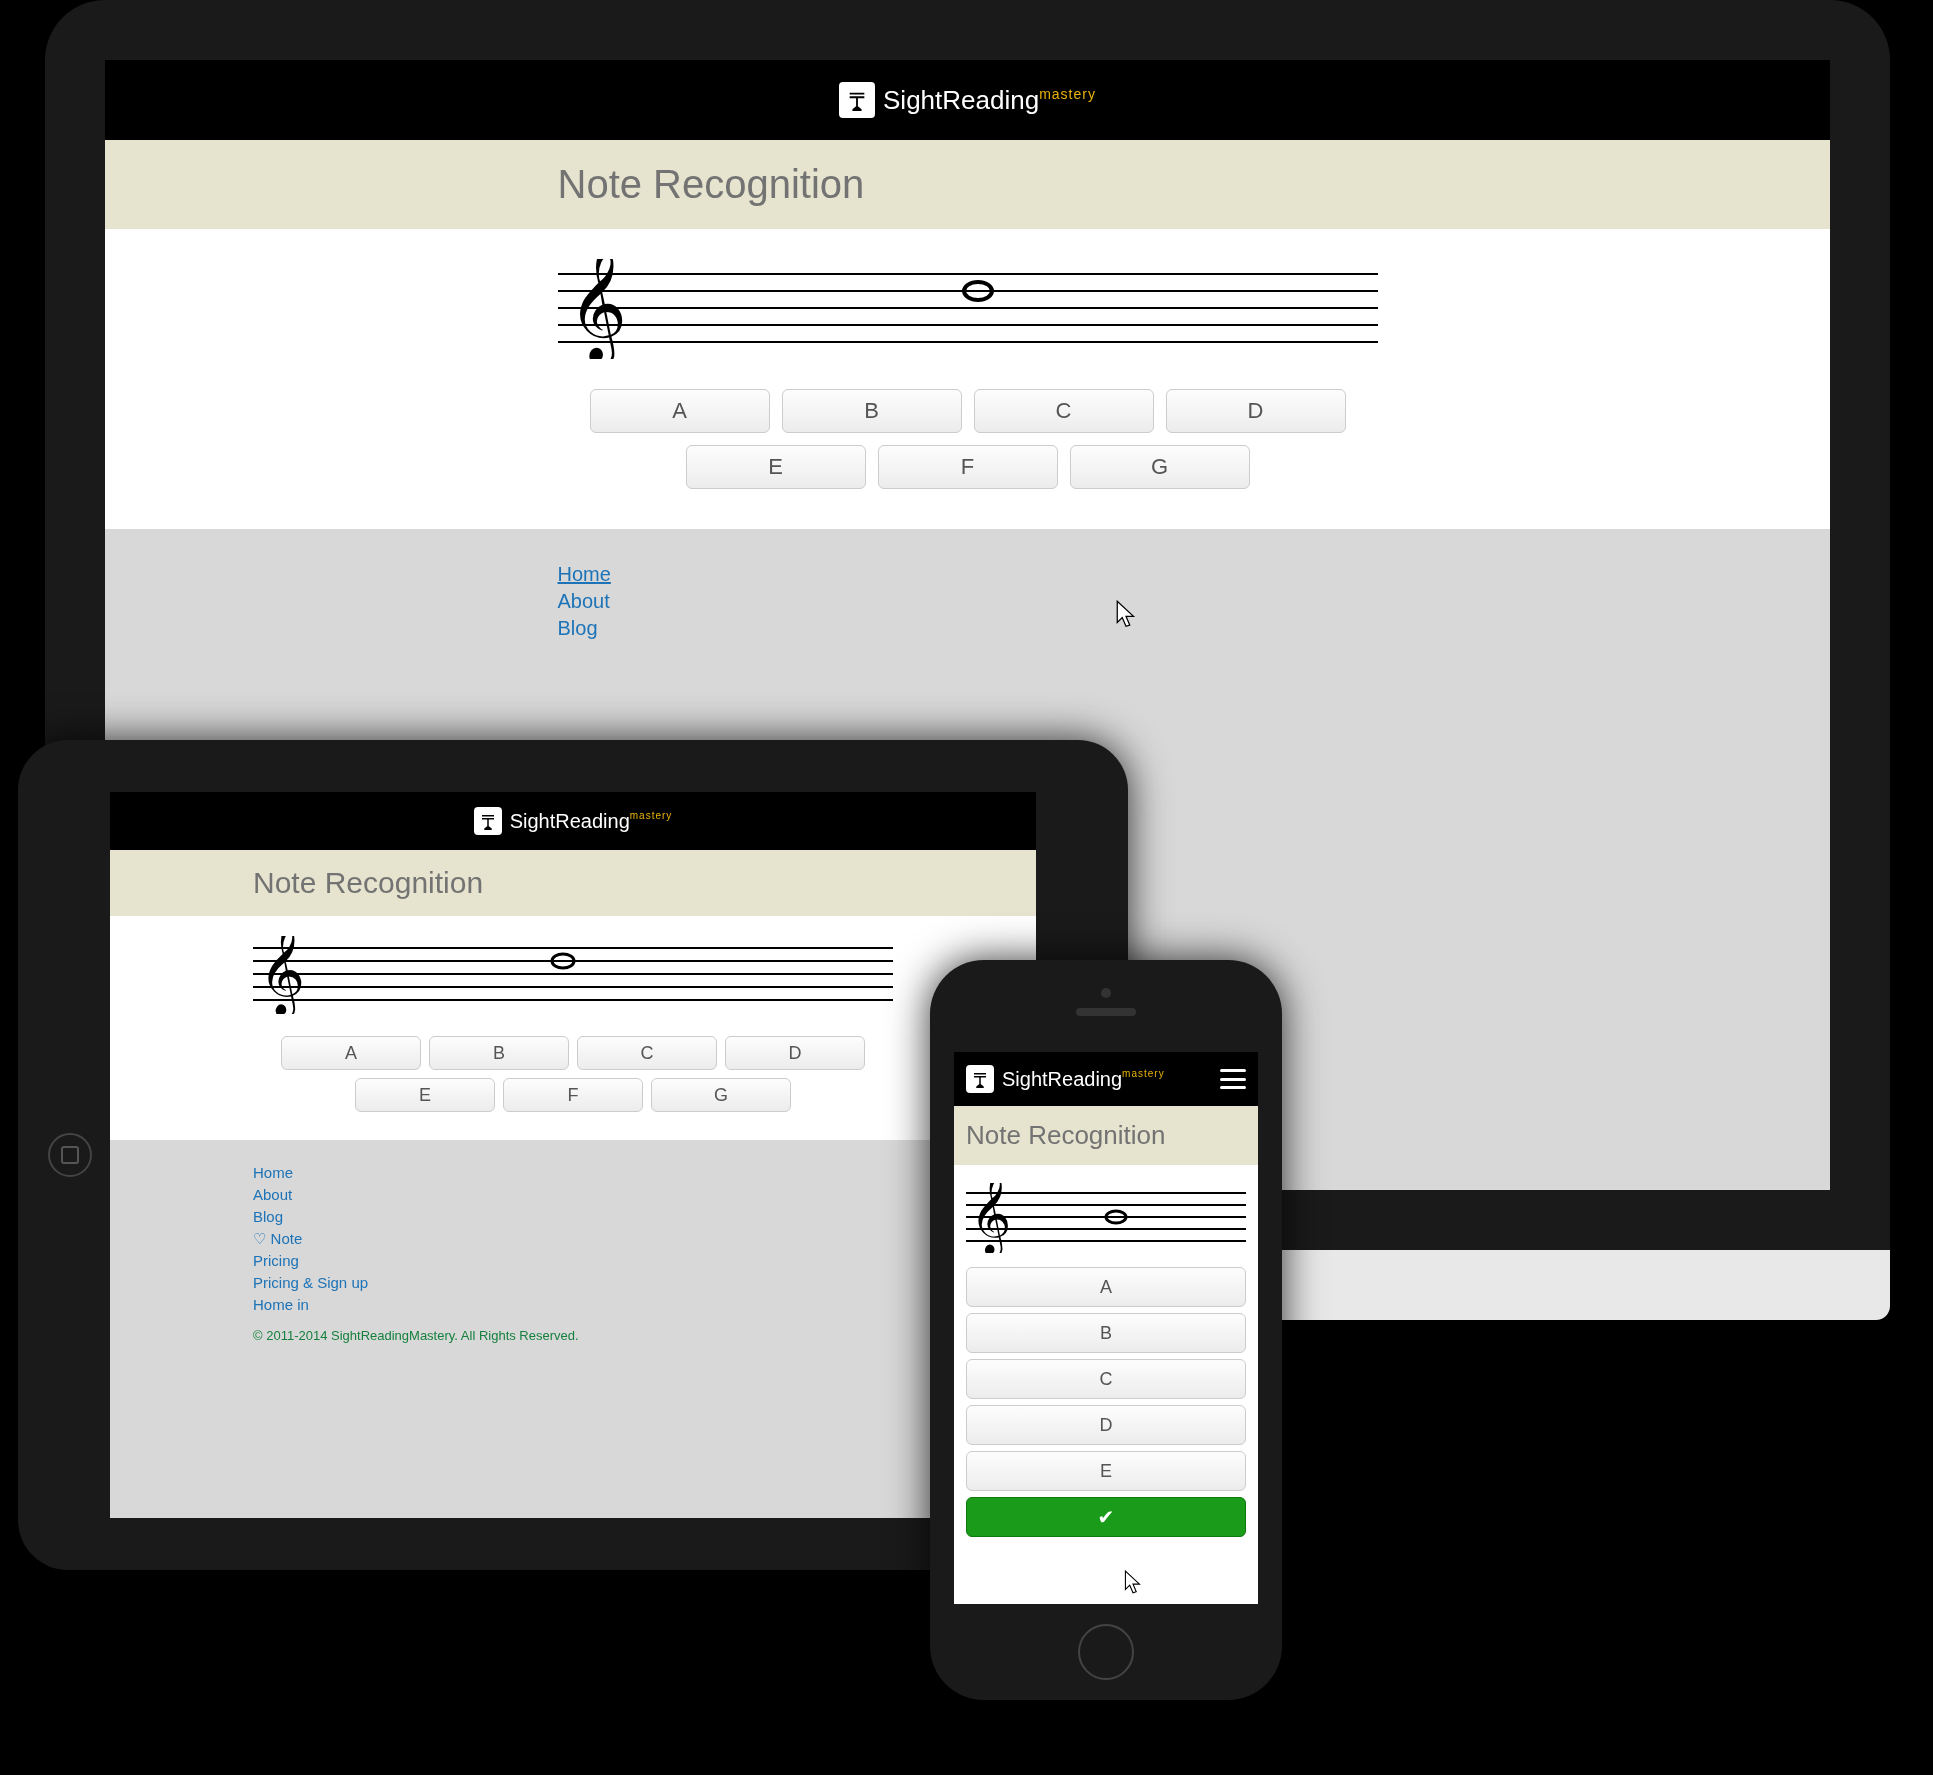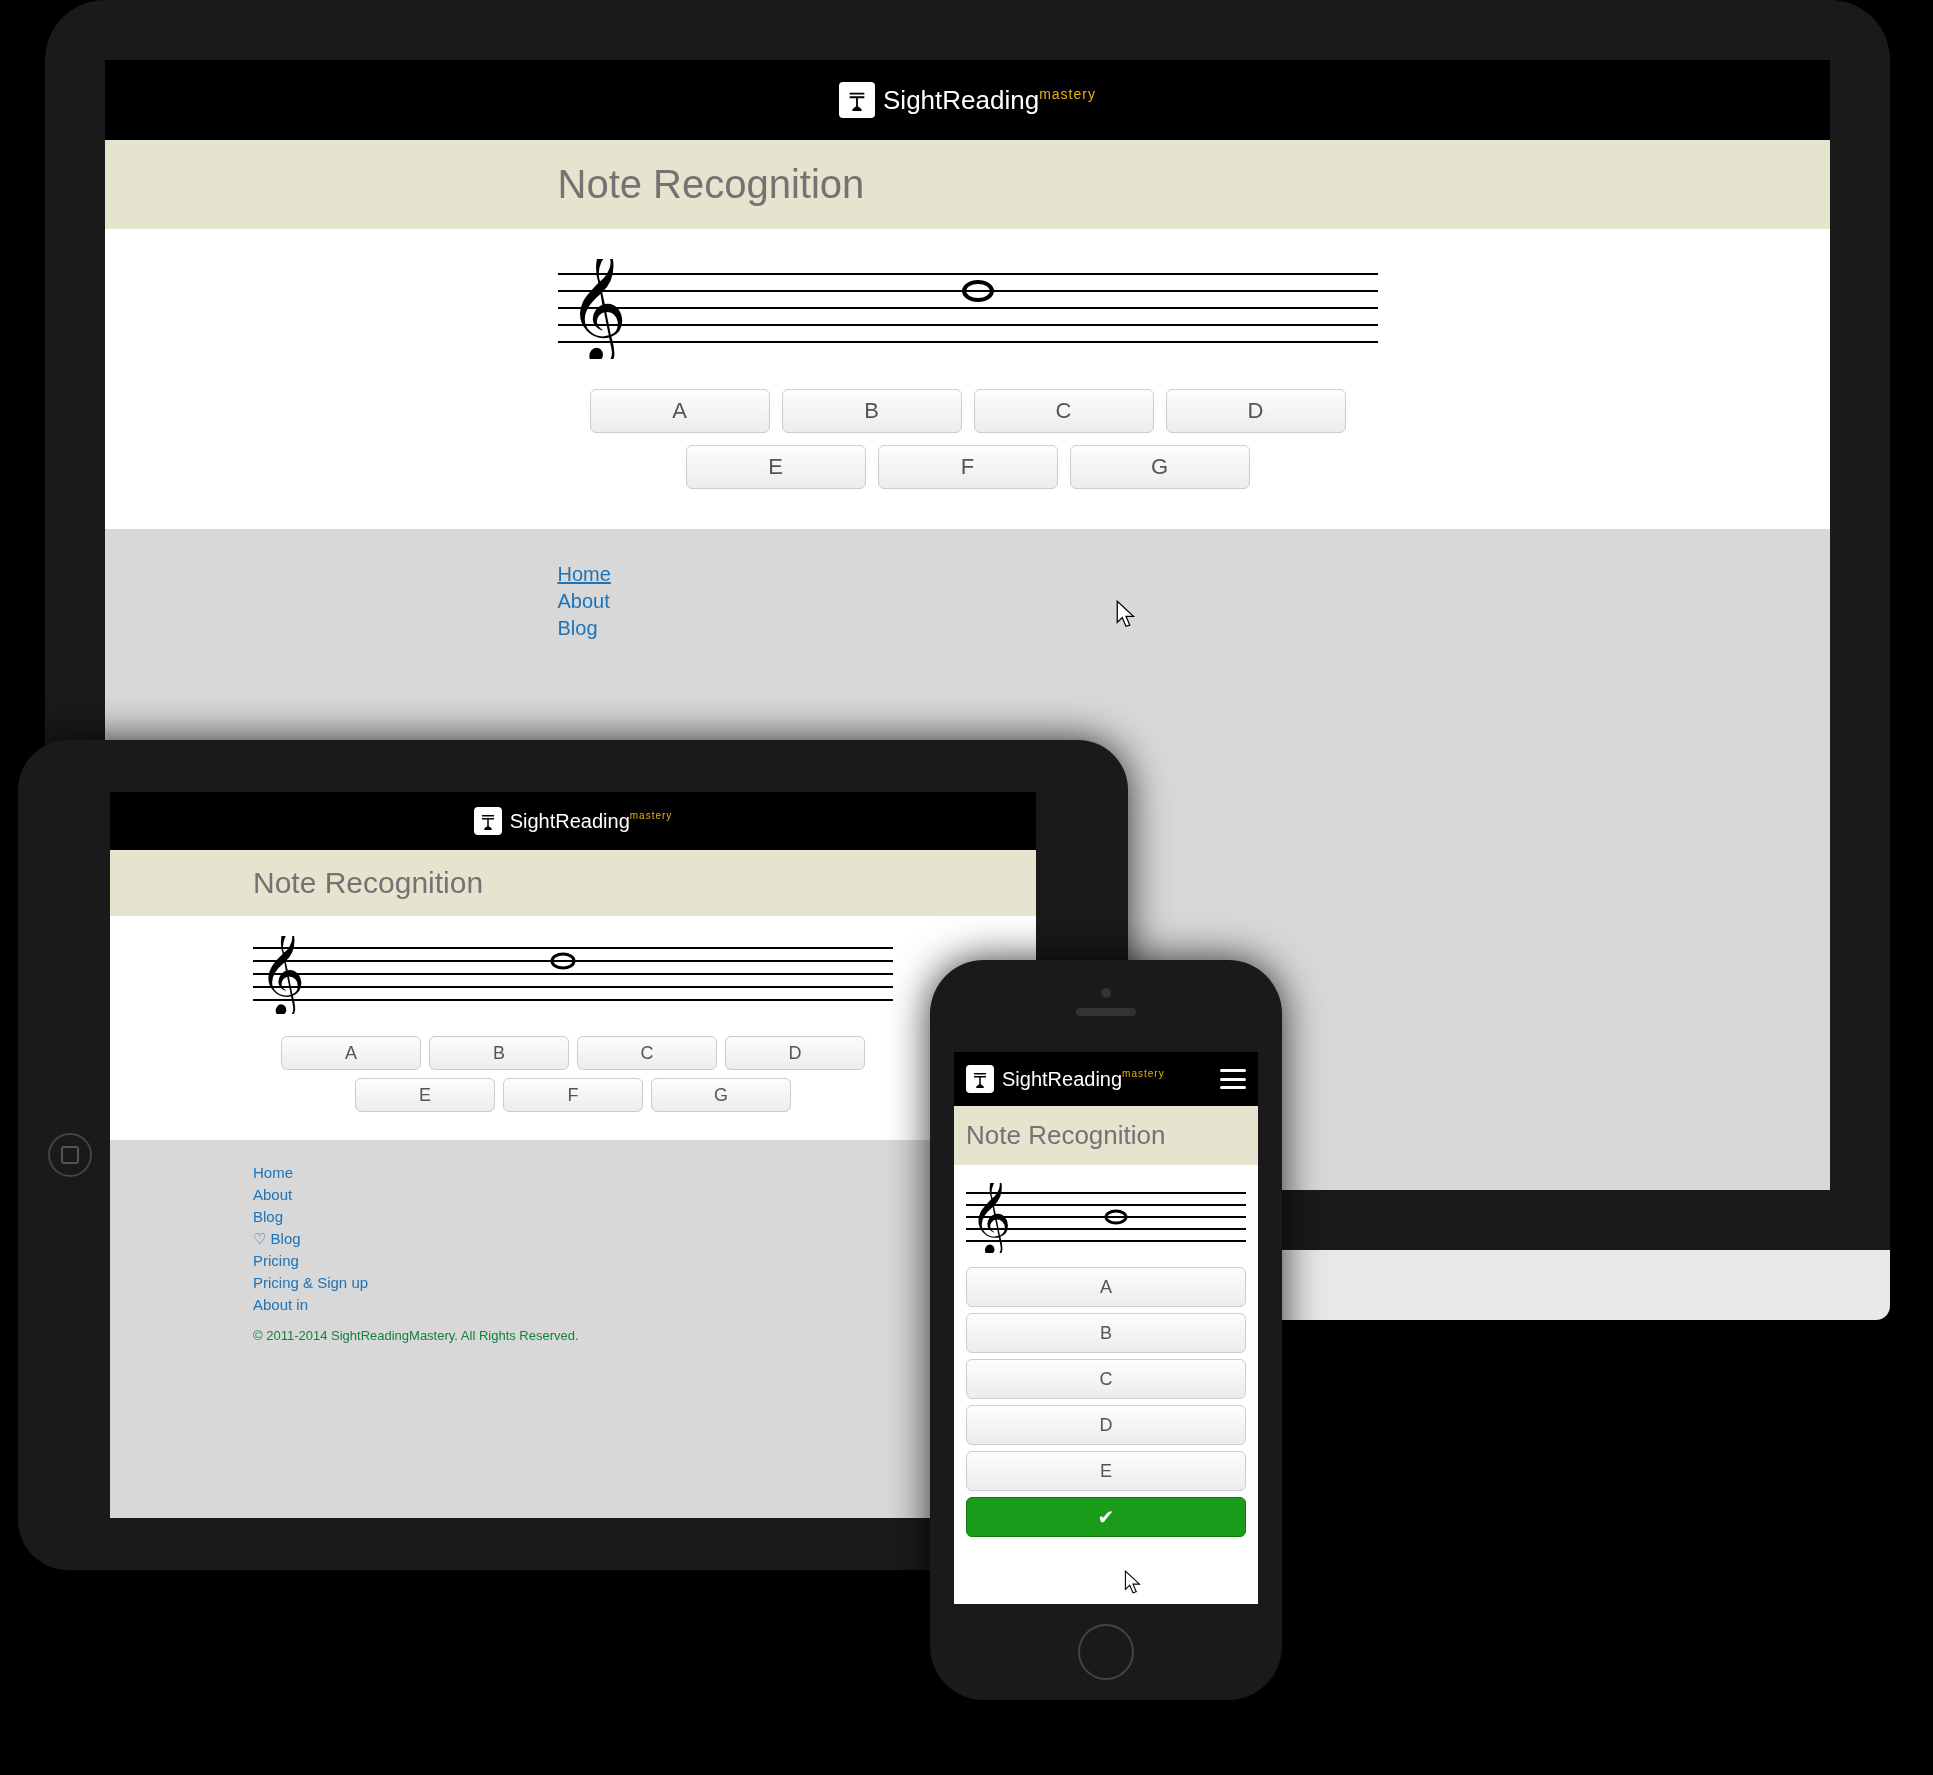--- a/index.html
+++ b/index.html
@@ -345,24 +345,24 @@
         </div>
       </div>
     </div>
 
     <div class="footer-area" style="padding:20px 0;">
       <div class="content-wrap">
         <ul class="footer-links">
           <li><a href="#">Home</a></li>
           <li><a href="#">About</a></li>
           <li><a href="#">Blog</a></li>
-          <li><a href="#">♡ Blog</a></li>
+          <li><a href="#">♡ Note</a></li>
           <li><a href="#">Pricing</a></li>
           <li><a href="#">Pricing &amp; Sign up</a></li>
-          <li><a href="#">About in</a></li>
+          <li><a href="#">Home in</a></li>
         </ul>
         <p class="copyright">© 2011-2014 SightReadingMastery. All Rights Reserved.</p>
       </div>
     </div>
 
   </div>
 </div>
 
 <div class="iphone">
   <div class="iphone-cam"></div>

